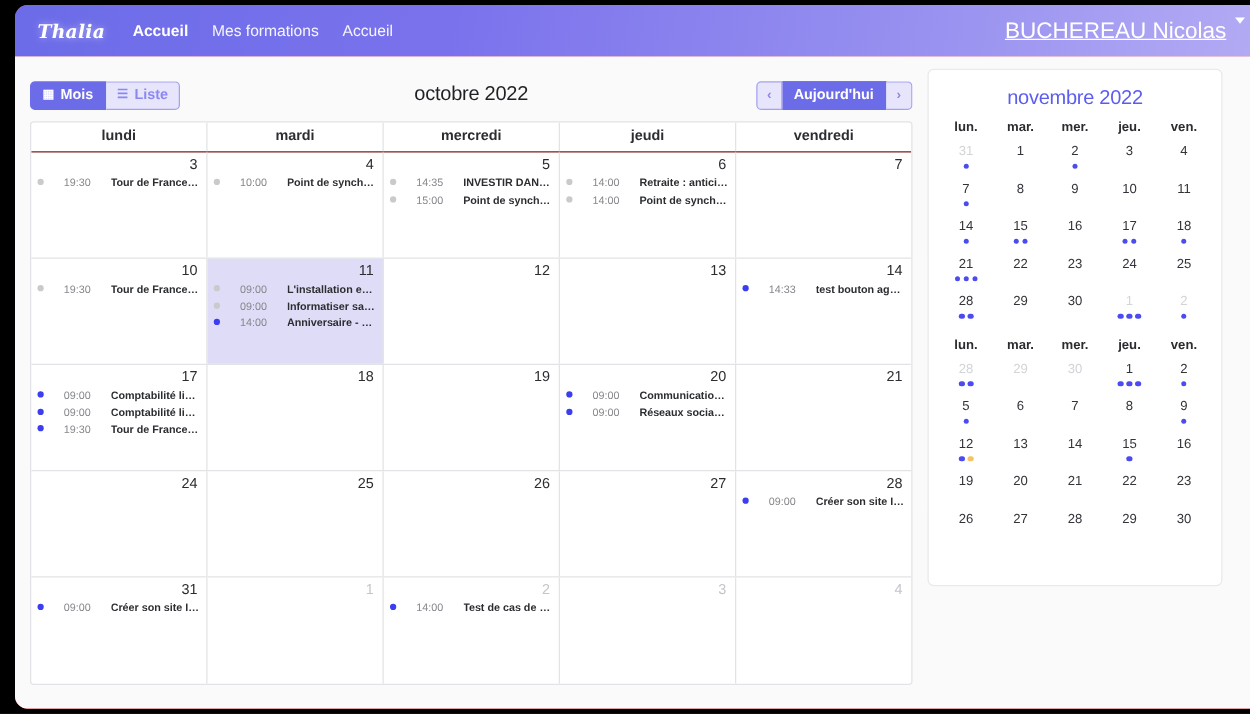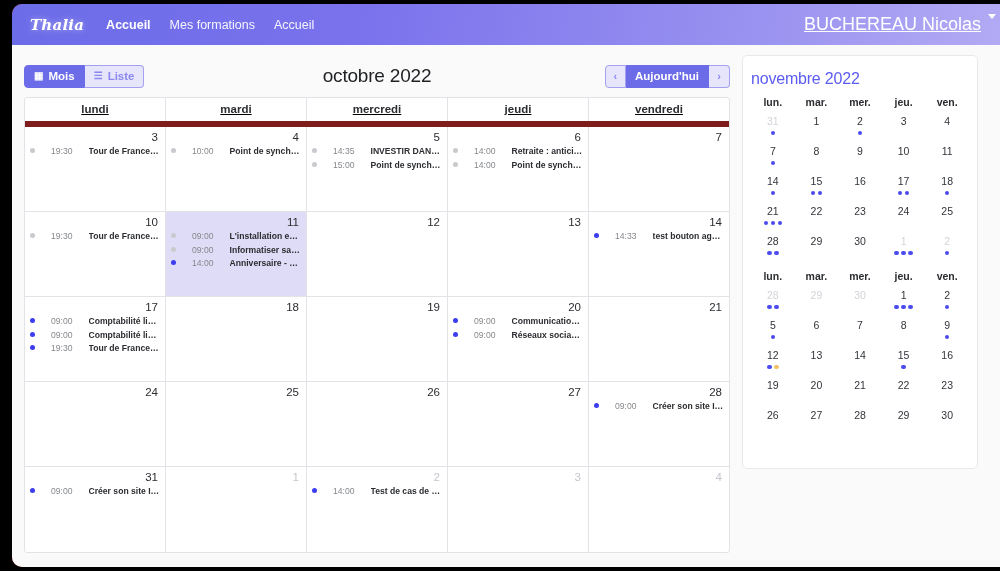--- a/index.html
+++ b/index.html
@@ -94,21 +94,21 @@
   }
   .tbtn.first { border-radius: 4px 0 0 4px; }
   .tbtn.last { border-radius: 0 4px 4px 0; border-left: none; }
   .tbtn.active { background: #6c6ce8; color: #fff; border-color: #6c6ce8; font-weight: 600; }
   .tbtn.idle { background: #e6e5fb; color: #8d88f0; font-weight: 600; }
   .ticon { display: inline-block; line-height: 1; font-size: 10px; }
   .month-title {
     position: absolute;
     left: 0; right: 0;
     text-align: center;
-    font-size: 19px;
+    font-size: 16px;
     color: #1e2024;
     font-weight: 400;
     letter-spacing: -0.2px;
     pointer-events: none;
   }
   .nav-group { margin-left: auto; display: flex; z-index: 2; }
   .nbtn {
     height: 23px; min-width: 21px;
     display: flex; align-items: center; justify-content: center;
     font-size: 11px;
@@ -125,21 +125,21 @@
     padding: 0 9px; font-size: 11.5px; font-weight: 600; border-left: none;
   }
 
   
   .grid {
     border: 1px solid #e2e3e6;
     border-radius: 3px;
     background: #fff;
     overflow: hidden;
   }
-  .dow-row { display: flex; border-bottom: 6px solid #7f1d1d; text-decoration: underline; }
+  .dow-row { display: flex; border-bottom: 1px solid #7f1d1d; }
   .dow {
     flex: 1 1 0;
     text-align: center;
     font-size: 11.5px;
     font-weight: 700;
     color: #2b2d31;
     padding: 5px 0 6px;
     border-right: 1px solid #e2e3e6;
   }
   .dow:last-child { border-right: none; }
@@ -197,20 +197,21 @@
     width: 236px;
     margin: 10px 10px 0 2px;
     background: #fff;
     border: 1px solid #e8e9ec;
     border-radius: 5px;
     padding: 8px 8px 10px;
     height: 414px;
   }
   .mini { margin-bottom: 6px; }
   .mini-title {
+    text-align: center;
     color: #5c5cf0;
     font-size: 16px;
     padding: 6px 0 8px;
     letter-spacing: -0.2px;
   }
   .mini-dow-row, .mini-week { display: flex; }
   .mini-dow {
     flex: 1 1 0;
     text-align: center;
     font-size: 10.5px;

